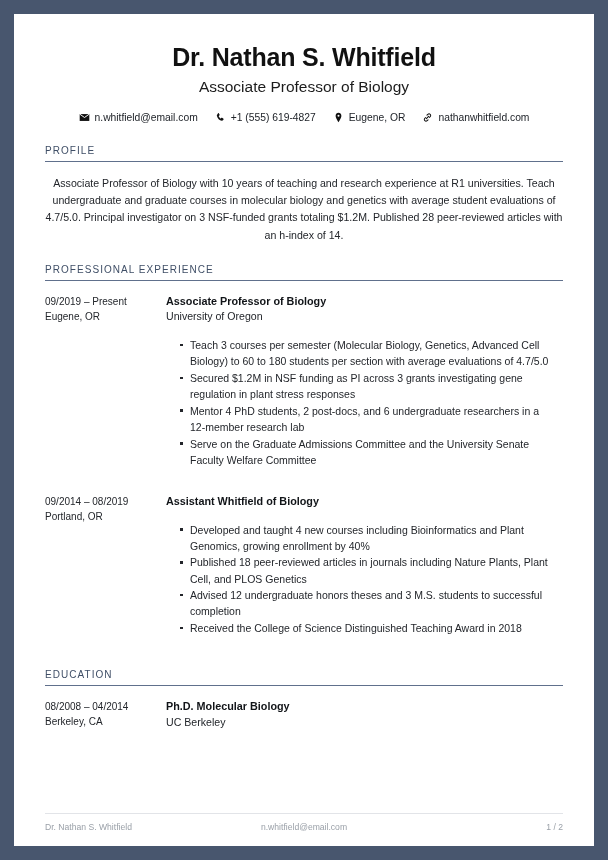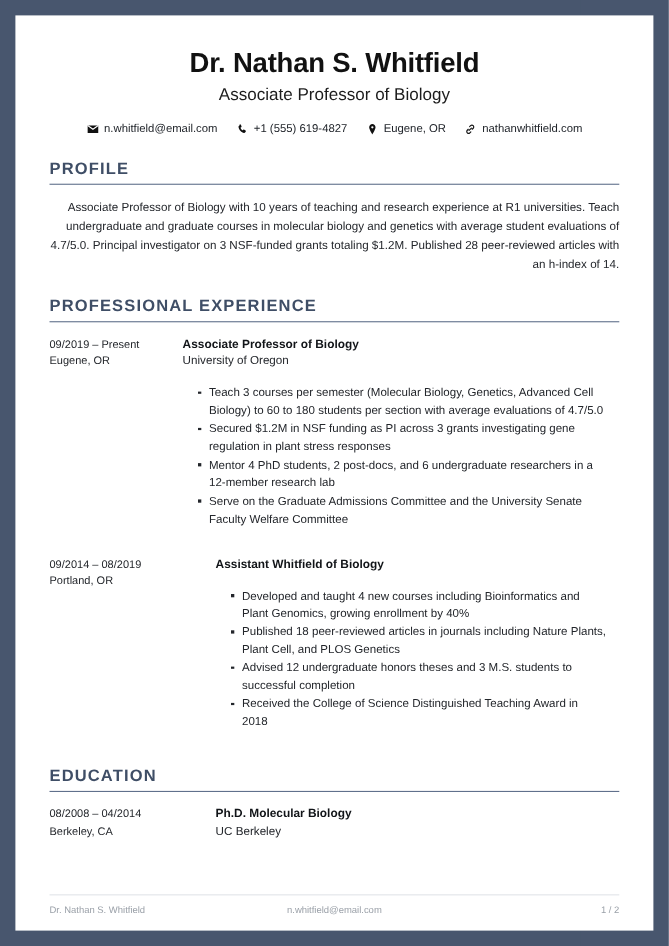--- a/index.html
+++ b/index.html
@@ -81,49 +81,49 @@
     justify-content: center;
     width: 11px;
     height: 11px;
     flex: 0 0 11px;
   }
   .contact-item .ci svg { display: block; }
 
   
   .section { margin-bottom: 0; }
   .section-heading {
-    font-size: 15px;
-    font-weight: bold;
+    font-size: 10px;
+    font-weight: normal;
     letter-spacing: 1.05px;
     color: #3f4e66;
     text-transform: uppercase;
     padding-bottom: 5px;
     margin: 0;
   }
   .section-rule {
     height: 0;
     border-top: 1.6px solid #60708c;
     margin: 0 0 13px 0;
   }
 
   .profile-text {
     font-size: 10.6px;
     line-height: 1.62;
     color: #23262b;
     margin: 0 0 20px 0;
-    text-align: right;
+    text-align: center;
   }
 
   
   .entry {
     display: flex;
     align-items: flex-start;
     margin-bottom: 14px;
   }
-  .entry:last-child { margin-bottom: 0; gap: 30px; }
+  .entry:last-child { margin-bottom: 0; }
   .entry-meta {
     flex: 0 0 121px;
     width: 121px;
     font-size: 10px;
     line-height: 1.52;
     color: #23262b;
     padding-top: 0px;
   }
   .entry-meta .meta-line { display: block; white-space: nowrap; }
   .entry-body {

